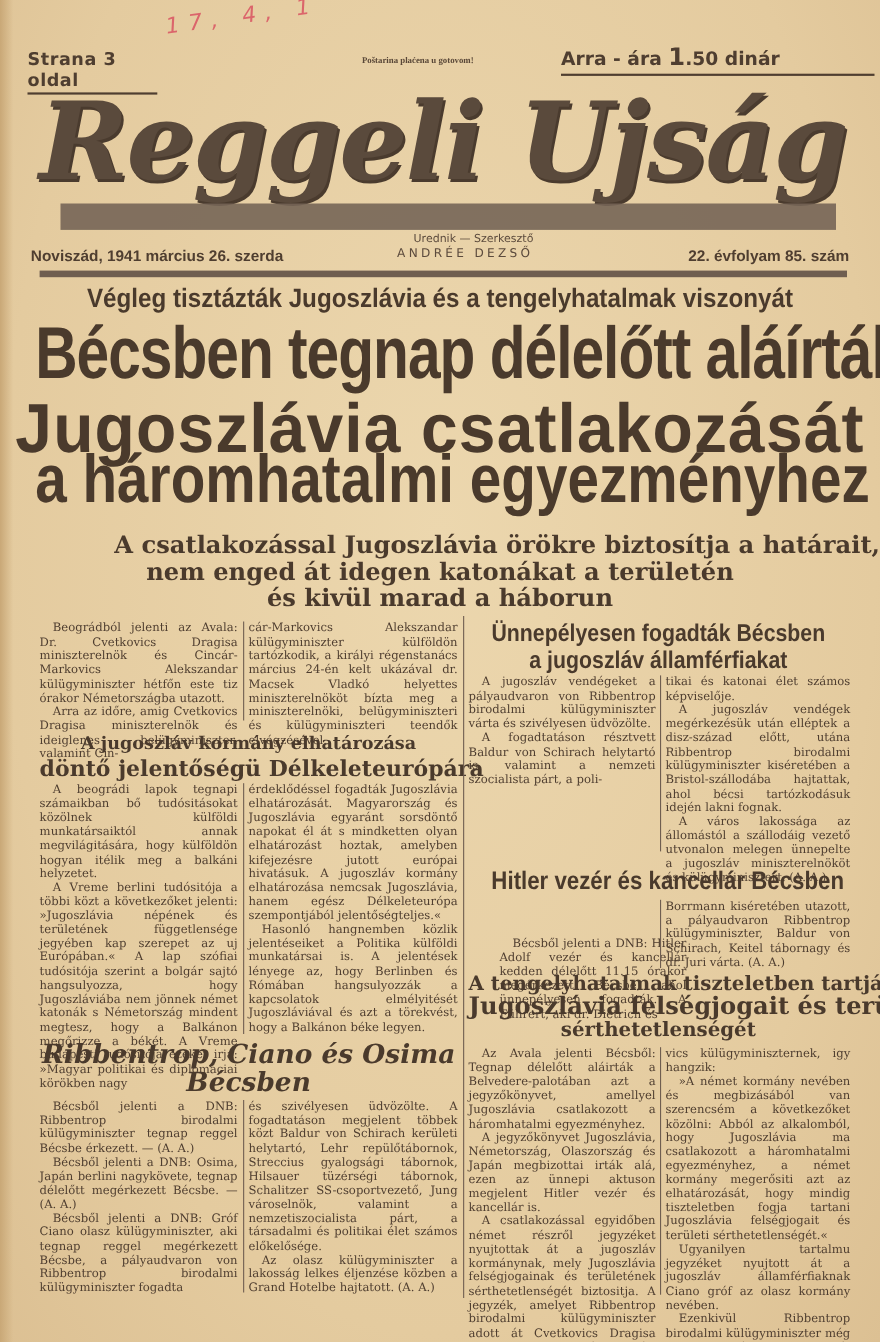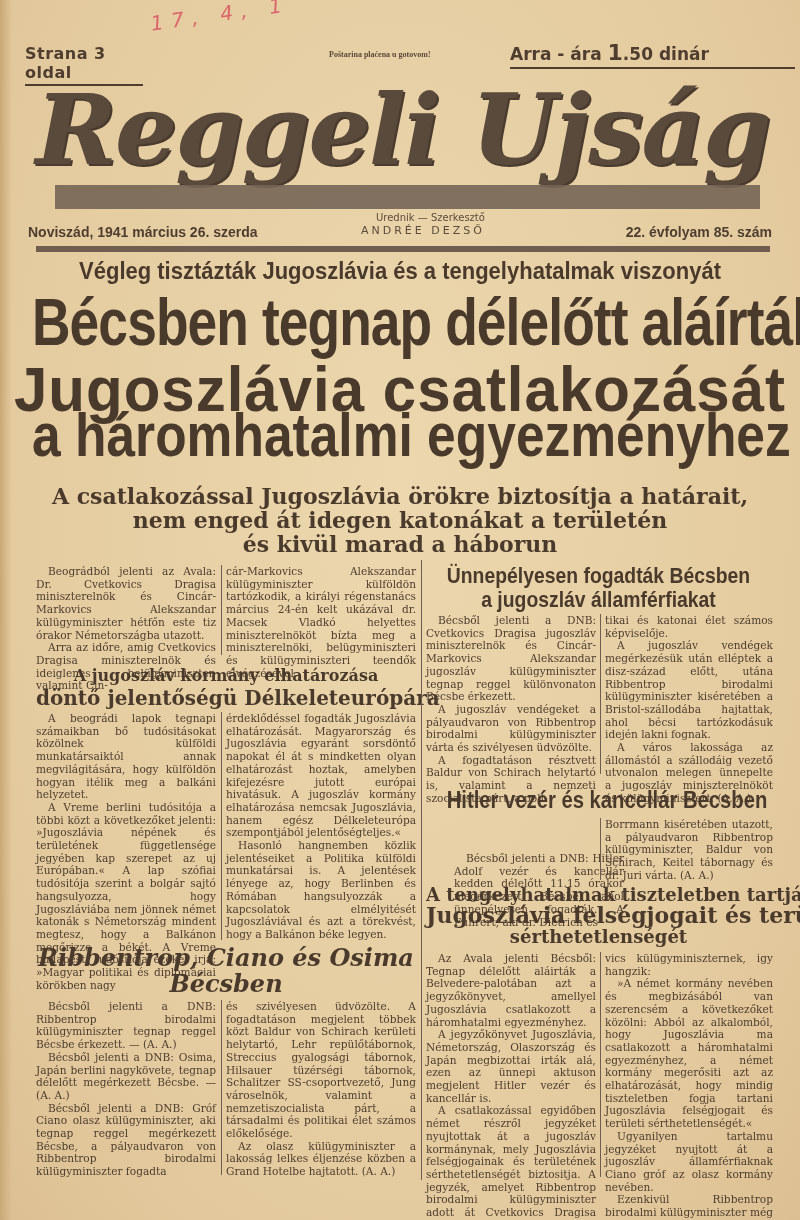--- a/index.html
+++ b/index.html
@@ -31,21 +31,21 @@
   .volume { position: absolute; right: 0; top: 12px; font-family: "Liberation Sans", sans-serif; font-weight: bold; font-size: 14px; color: #4f3e30; }
   .rule { position: absolute; left: 36px; top: 246px; width: 734px; height: 6px; background: #6f5e50; }
 
   .kicker { position: absolute; top: 258px; left: 0; width: 800px; text-align: center; font-family: "Liberation Sans", sans-serif; font-weight: bold; font-size: 22px; color: #4a3a2c; transform: scaleY(1.1); }
   .h1 { position: absolute; left: 0; width: 800px; text-align: center; font-family: "Liberation Sans", sans-serif; font-weight: bold; color: #4a3a2c; white-space: nowrap; }
   .h1.l1 { top: 288px; font-size: 58px; transform: scaleX(0.92) scaleY(1.15); letter-spacing: -1px; }
   .h1.l2 { top: 355px; font-size: 60px; transform: scaleY(1.05); letter-spacing: 1px; }
   .h1.l3 { top: 402px; font-size: 56px; transform: scaleX(0.92) scaleY(1.1); }
 
   .subhead { position: absolute; left: 0; width: 800px; text-align: center; font-family: "DejaVu Serif", serif; font-weight: bold; font-size: 22px; color: #4a3a2c; line-height: 24px; }
-  .subhead.s1 { top: 484px; }
+  .subhead.s1 { top: 484px; text-align: right; }
   .subhead.s2 { top: 508px; }
   .subhead.s3 { top: 532px; }
 
   .col { position: absolute; font-family: "DejaVu Serif", serif; font-size: 10.6px; line-height: 12.7px; color: #4e3d2f; text-align: justify; }
   .col p { text-indent: 12px; }
   .col p + p { margin-top: 0; }
   .vrule { position: absolute; width: 1px; background: #6f5e50; }
 
   .sechead { position: absolute; text-align: center; font-family: "DejaVu Serif", serif; font-weight: bold; color: #4a3a2c; line-height: 24px; white-space: nowrap; }
   .sechead.condensed { font-family: "Liberation Sans", sans-serif; transform: scaleX(0.88); }
@@ -119,21 +119,20 @@
 <div class="col" style="left:226px; top:1000px; width:190px;">
   <p style="text-indent:0">és szivélyesen üdvözölte. A fogadtatáson megjelent többek közt Baldur von Schirach kerületi helytartó, Lehr repülőtábornok, Streccius gyalogsági tábornok, Hilsauer tüzérségi tábornok, Schalitzer SS-csoportvezető, Jung városelnök, valamint a nemzetiszocialista párt, a társadalmi és politikai élet számos előkelősége.</p>
   <p>Az olasz külügyminiszter a lakosság lelkes éljenzése közben a Grand Hotelbe hajtatott. (A. A.)</p>
 </div>
 
 <div class="vrule" style="left:421px; top:560px; height:620px;"></div>
 
 <div class="sechead condensed" style="left:426px; top:564px; width:345px; font-size:22px;">Ünnepélyesen fogadták Bécsben</div>
 <div class="sechead condensed" style="left:426px; top:588px; width:345px; font-size:22px;">a jugoszláv államférfiakat</div>
 <div class="col" style="left:426px; top:614px; width:170px;">
-  <p>Bécsből jelenti a DNB: Cvetkovics Dragisa jugoszláv miniszterelnök és Cincár-Markovics Alekszandar jugoszláv külügyminiszter tegnap reggel különvonaton Bécsbe érkezett.</p>
   <p>A jugoszláv vendégeket a pályaudvaron von Ribbentrop birodalmi külügyminiszter várta és szivélyesen üdvözölte.</p>
   <p>A fogadtatáson résztvett Baldur von Schirach helytartó is, valamint a nemzeti szocialista párt, a poli-</p>
 </div>
 <div class="vrule" style="left:600px; top:614px; height:160px;"></div>
 <div class="col" style="left:605px; top:614px; width:168px;">
   <p style="text-indent:0">tikai és katonai élet számos képviselője.</p>
   <p>A jugoszláv vendégek megérkezésük után elléptek a disz-század előtt, utána Ribbentrop birodalmi külügyminiszter kiséretében a Bristol-szállodába hajtattak, ahol bécsi tartózkodásuk idején lakni fognak.</p>
   <p>A város lakossága az állomástól a szállodáig vezető utvonalon melegen ünnepelte a jugoszláv miniszterelnököt és külügyminisztert. (A. A.)</p>
 </div>
 

